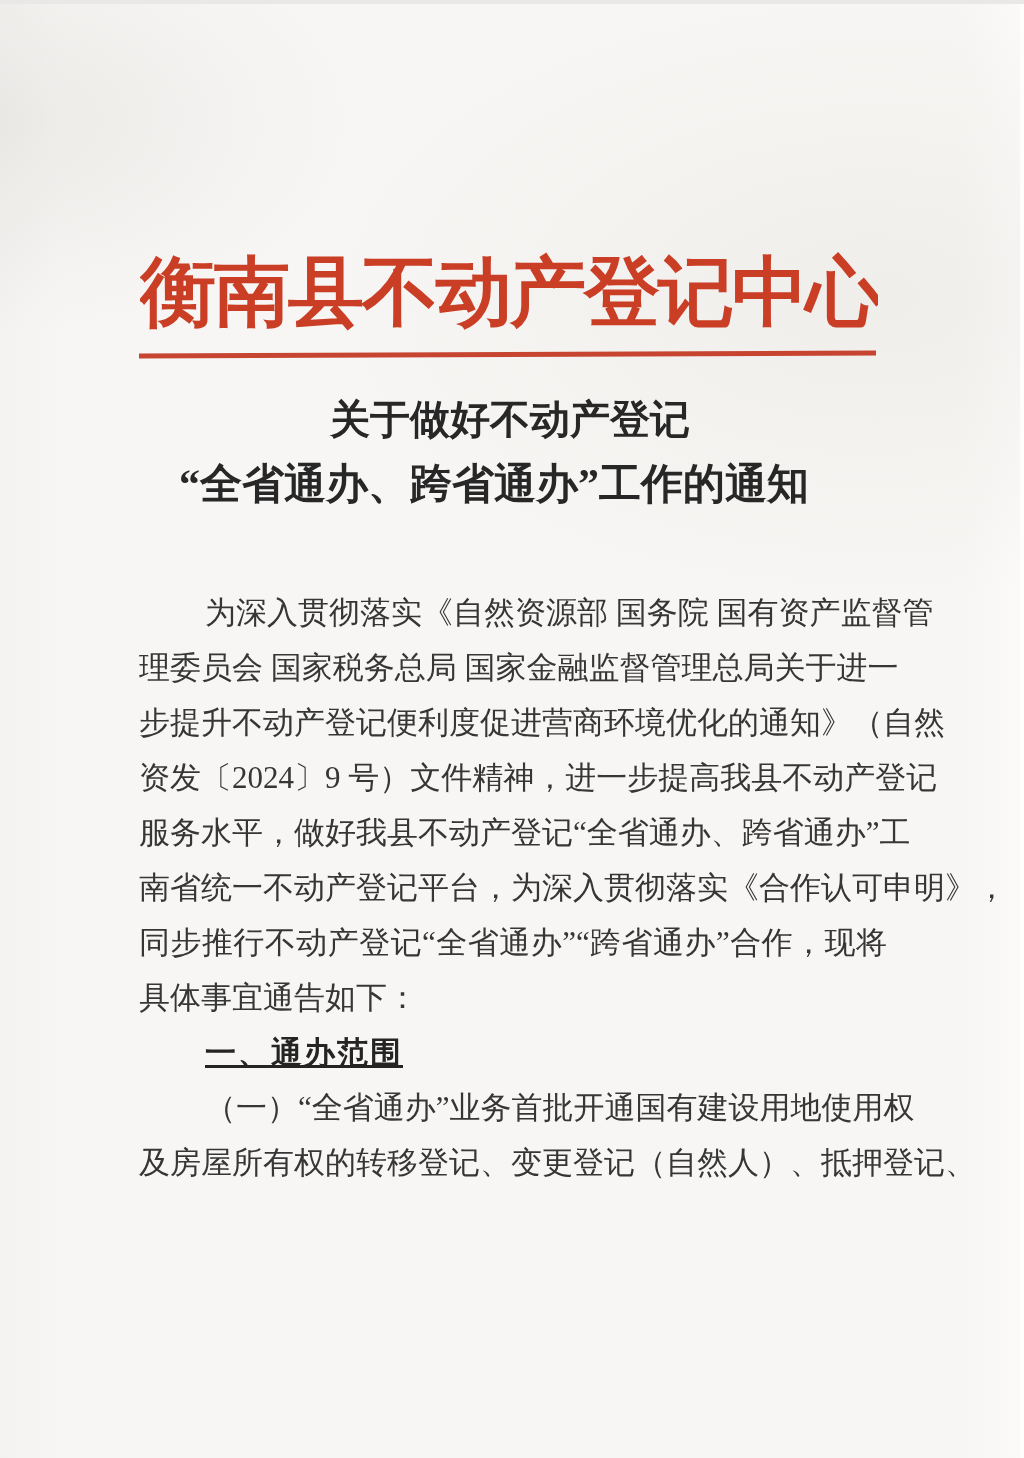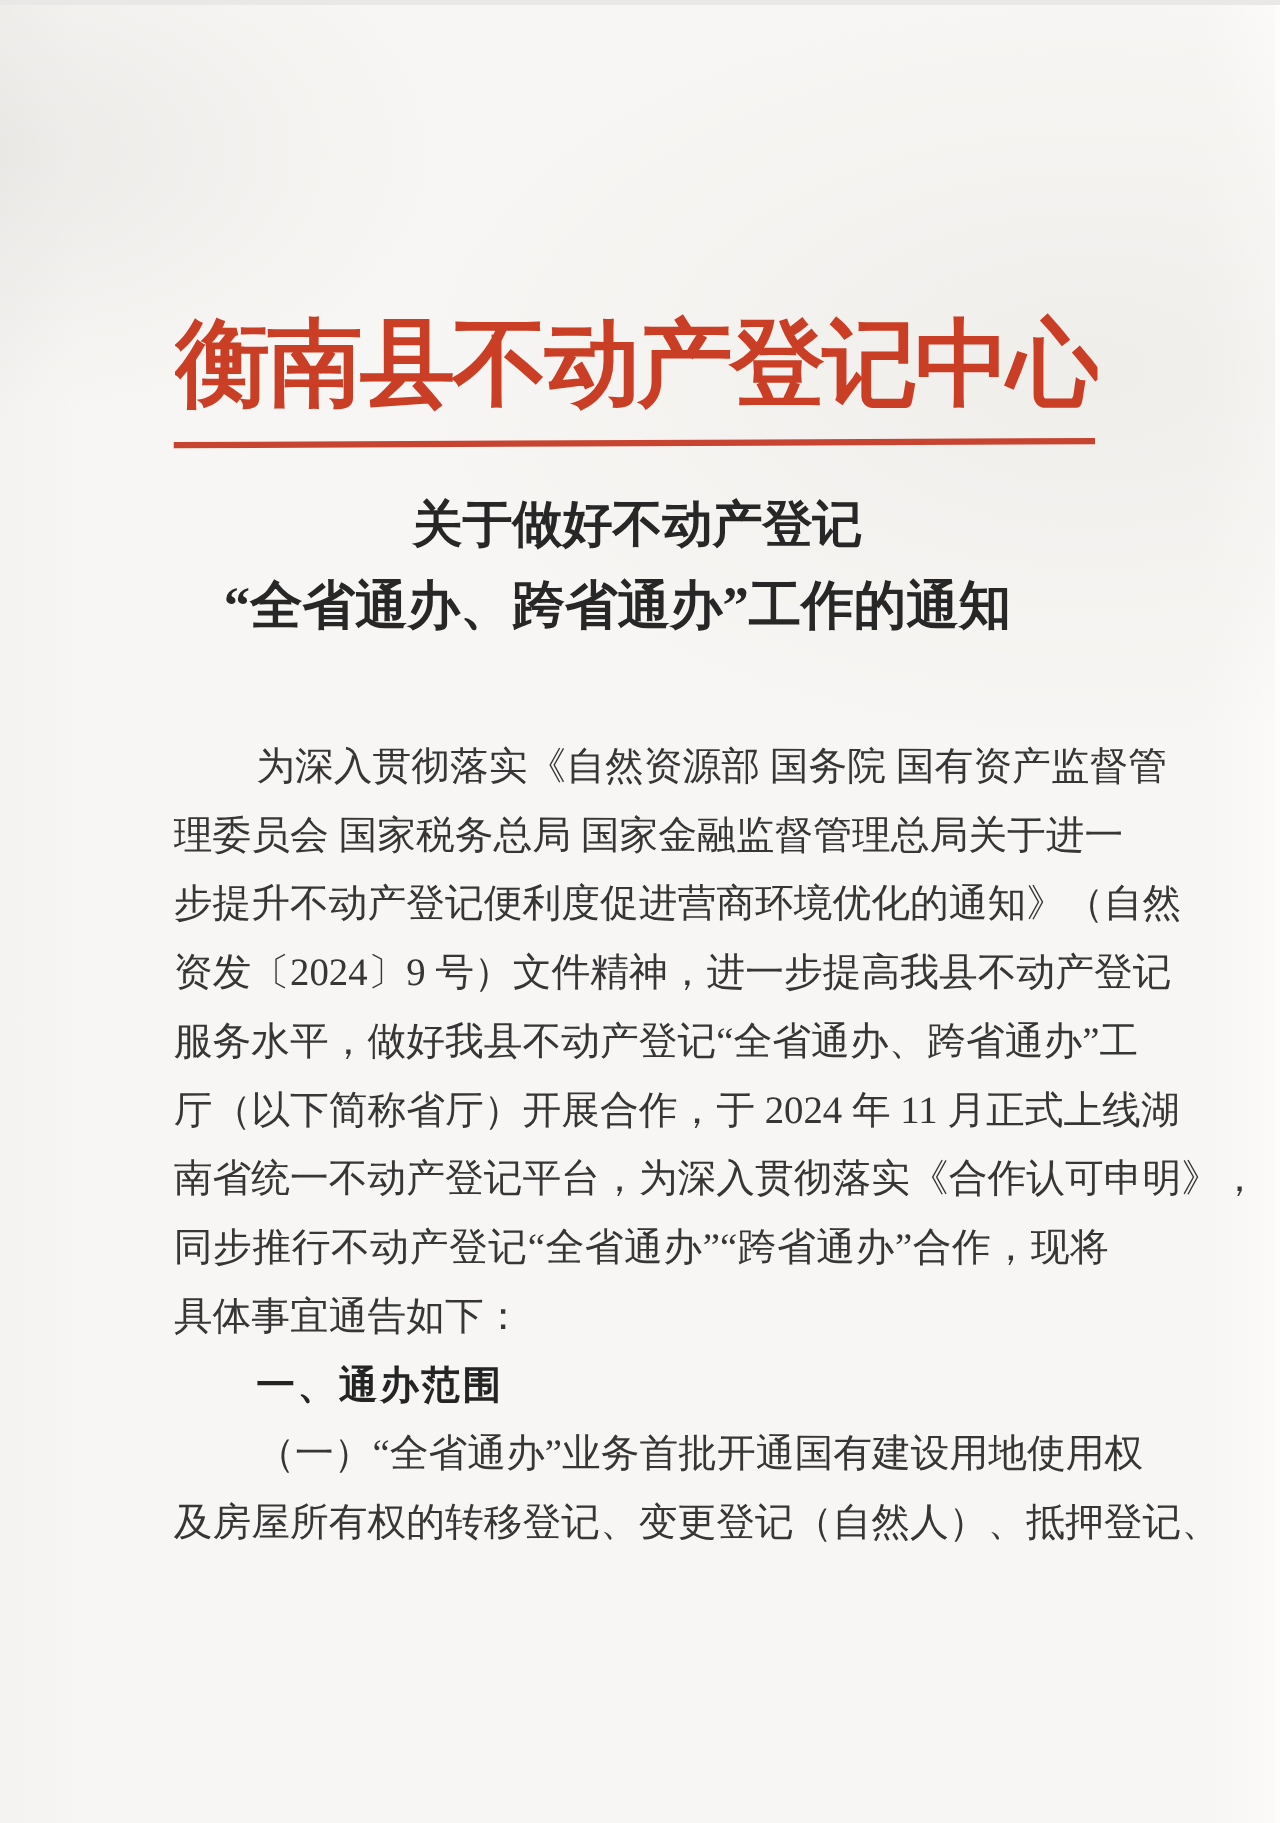--- a/index.html
+++ b/index.html
@@ -99,20 +99,21 @@
     text-align-last: justify;
     text-justify: inter-character;
     overflow: visible;
   }
   .line.indent { padding-left: 66px; }
   .line.open { text-align: center; text-align-last: left; }
   .line.heading {
     font-weight: bold;
     color: #242424;
     letter-spacing: 2px;
+    text-decoration: underline;
   }
 </style>
 </head>
 <body>
 
 <div class="page">
 
   <h1 class="letterhead">衡南县不动产登记中心</h1>
 
   <div class="letterhead-rule"></div>
@@ -120,21 +121,20 @@
   <div class="doc-title-line1">关于做好不动产登记</div>
 
   <div class="doc-title-line2">“全省通办、跨省通办”工作的通知</div>
 
   <div class="body-text">
     <div class="line indent">为深入贯彻落实《自然资源部 国务院 国有资产监督管</div>
     <div class="line">理委员会 国家税务总局 国家金融监督管理总局关于进一</div>
     <div class="line">步提升不动产登记便利度促进营商环境优化的通知》（自然</div>
     <div class="line">资发〔2024〕9 号）文件精神，进一步提高我县不动产登记</div>
     <div class="line">服务水平，做好我县不动产登记“全省通办、跨省通办”工</div>
-    <div class="line">厅（以下简称省厅）开展合作，于 2024 年 11 月正式上线湖</div>
     <div class="line">南省统一不动产登记平台，为深入贯彻落实《合作认可申明》，</div>
     <div class="line">同步推行不动产登记“全省通办”“跨省通办”合作，现将</div>
     <div class="line open">具体事宜通告如下：</div>
 
     <div class="line heading indent open">一、通办范围</div>
 
     <div class="line indent">（一）“全省通办”业务首批开通国有建设用地使用权</div>
     <div class="line open">及房屋所有权的转移登记、变更登记（自然人）、抵押登记、</div>
   </div>
 

